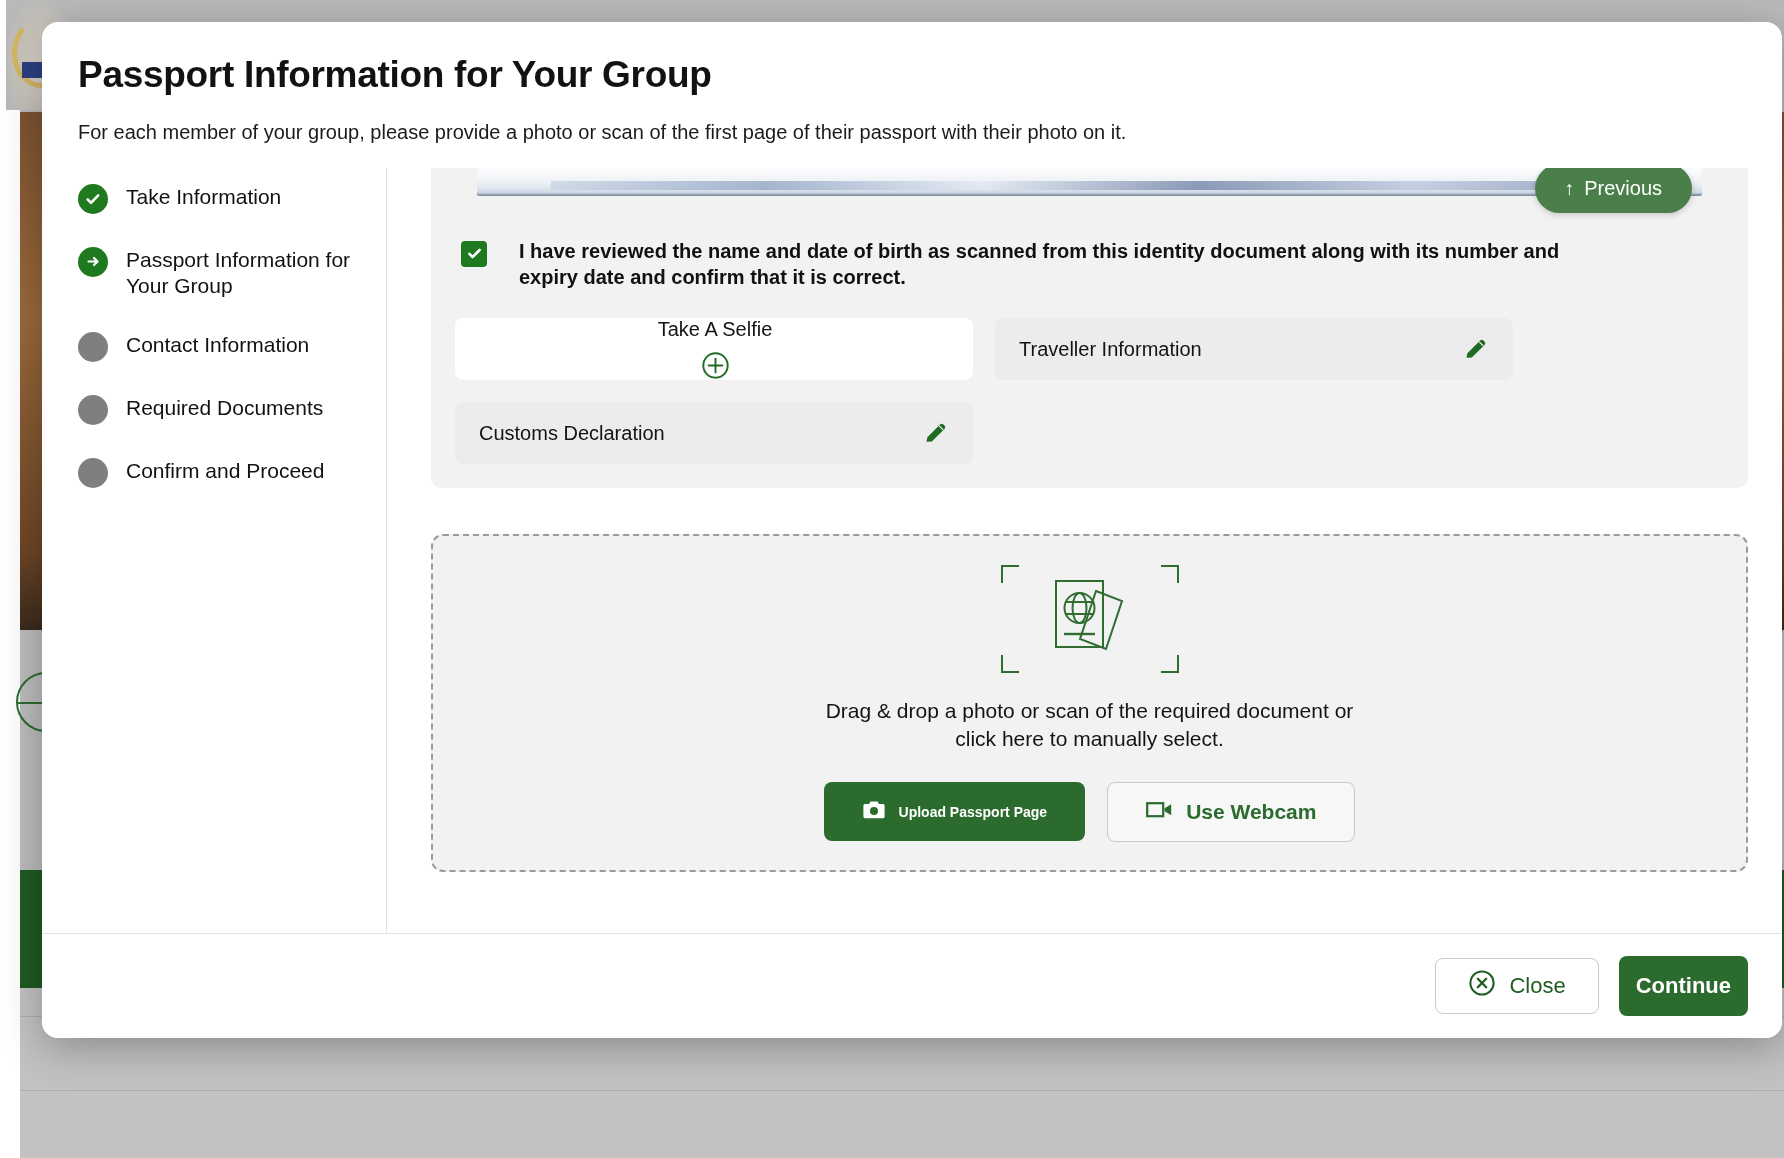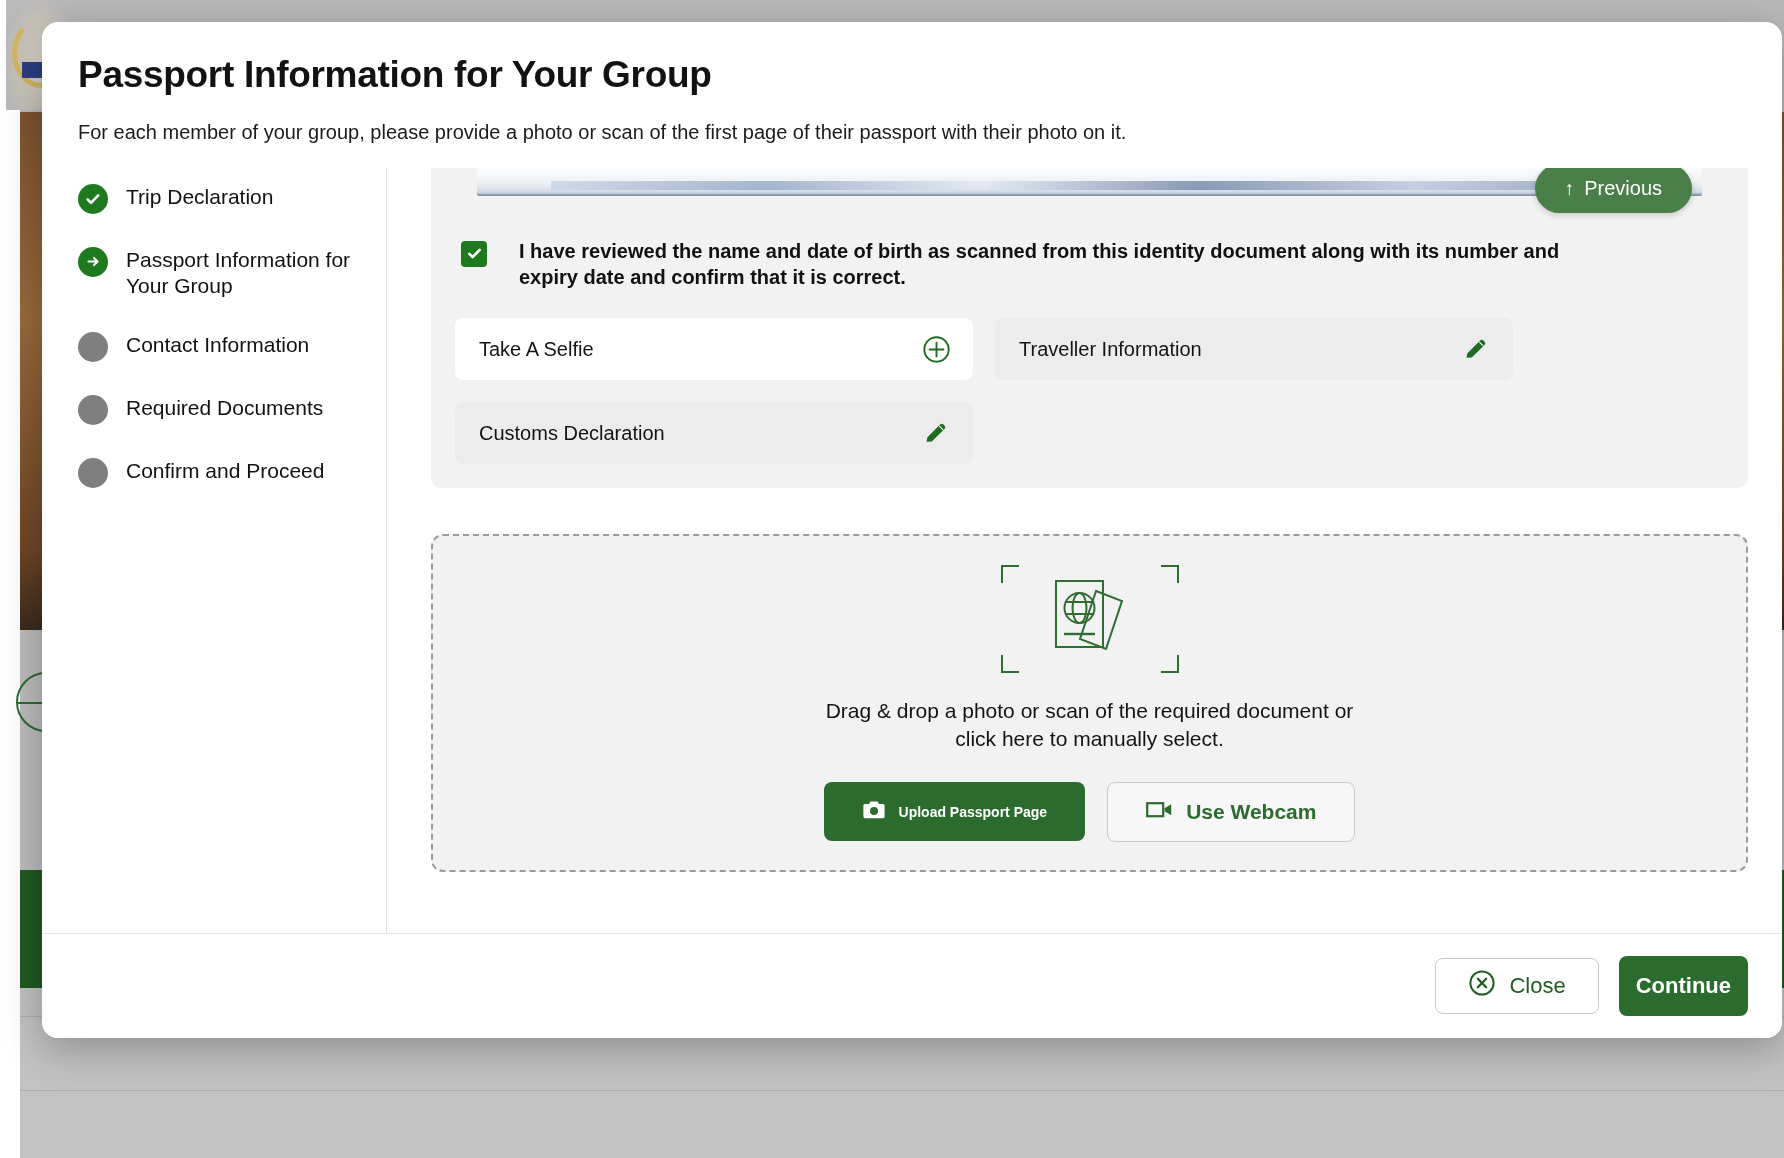--- a/index.html
+++ b/index.html
@@ -144,21 +144,21 @@
   }
 
   .tiles { display: flex; flex-wrap: wrap; gap: 22px; margin-top: 28px; }
   .tile {
     height: 62px; border-radius: 8px;
     display: flex; align-items: center; justify-content: space-between;
     padding: 0 22px 0 24px; cursor: pointer;
     flex: 0 0 518px; width: 518px;
     background: #ececec;
   }
-  .tile.light { background: #ffffff; }
+  .tile.light { background: #ffffff; flex-direction: column; }
   .tile-label { font-size: 20px; color: #141414; }
   .tile-icon { display: flex; align-items: center; }
 
   
   .dropzone {
     margin-top: 46px;
     border: 2px dashed #9b9b9b;
     border-radius: 12px;
     background: #f2f2f2;
     height: 338px;
@@ -233,21 +233,21 @@
     <div class="modal-body">
 
       <nav class="stepper">
 
         <div class="step">
           <span class="step-dot done">
             <svg width="18" height="18" viewBox="0 0 18 18">
                 <path d="M3.6 9.4l3.4 3.4 7.2-7.4" fill="none" stroke="#ffffff" stroke-width="2.6" stroke-linecap="round" stroke-linejoin="round"></path>
               </svg>
           </span>
-          <span class="step-label">Trip Declaration</span>
+          <span class="step-label">Take Information</span>
         </div>
 
         <div class="step">
           <span class="step-dot current">
             <svg width="17" height="17" viewBox="0 0 17 17">
                 <path d="M3.5 8.5h9M9 5l3.6 3.5L9 12" fill="none" stroke="#ffffff" stroke-width="2.2" stroke-linecap="round" stroke-linejoin="round"></path>
               </svg>
           </span>
           <span class="step-label">Passport Information for Your Group</span>
         </div>

